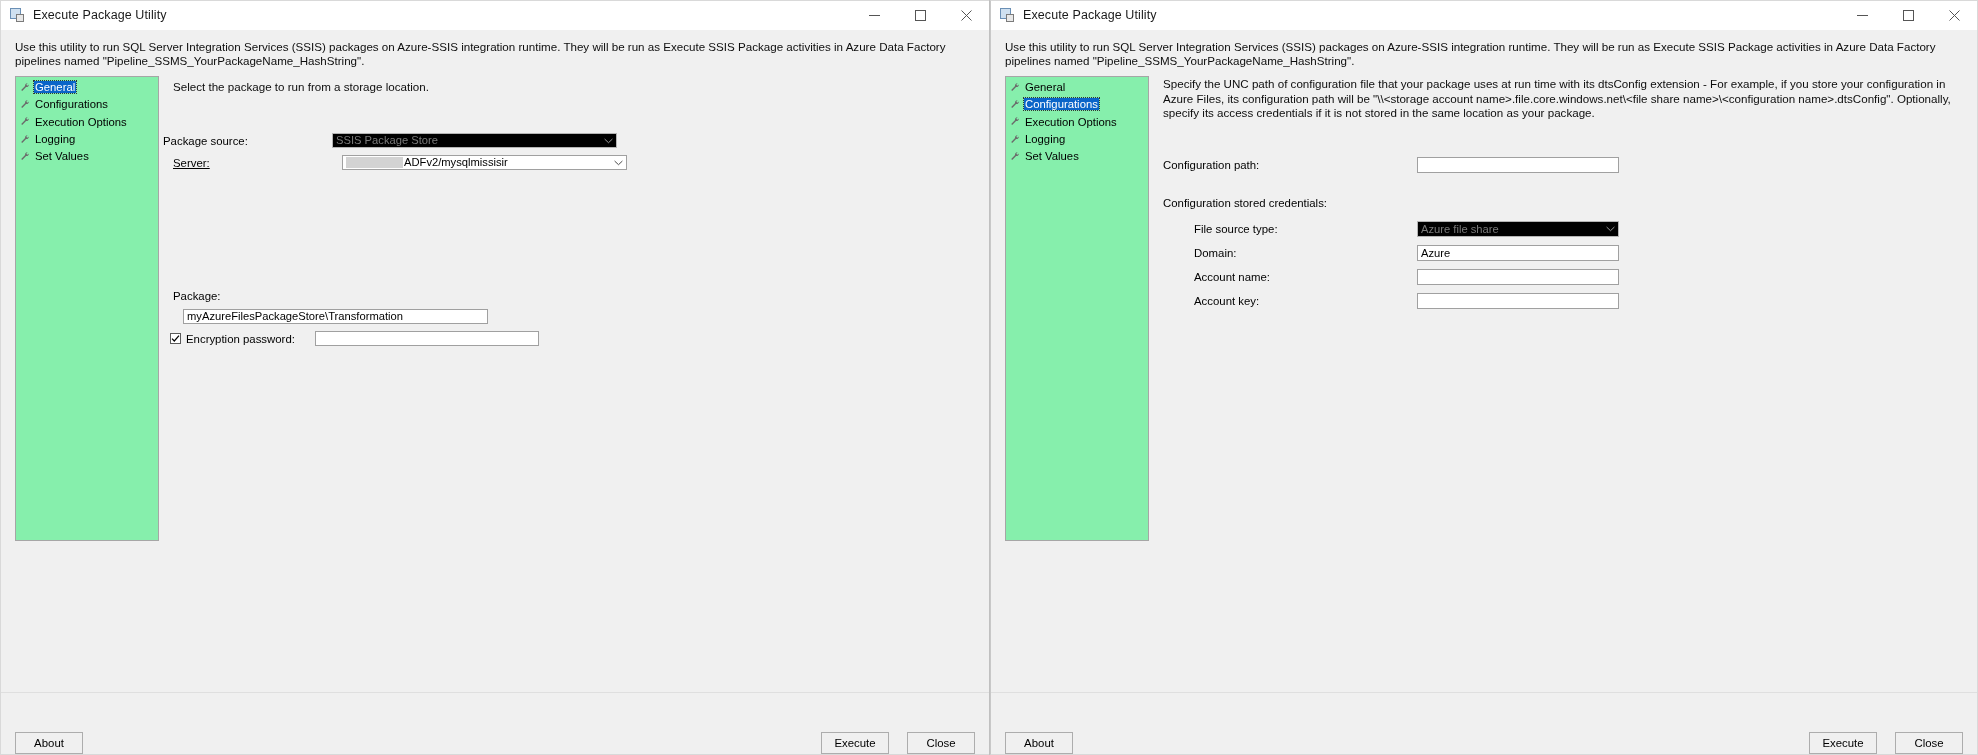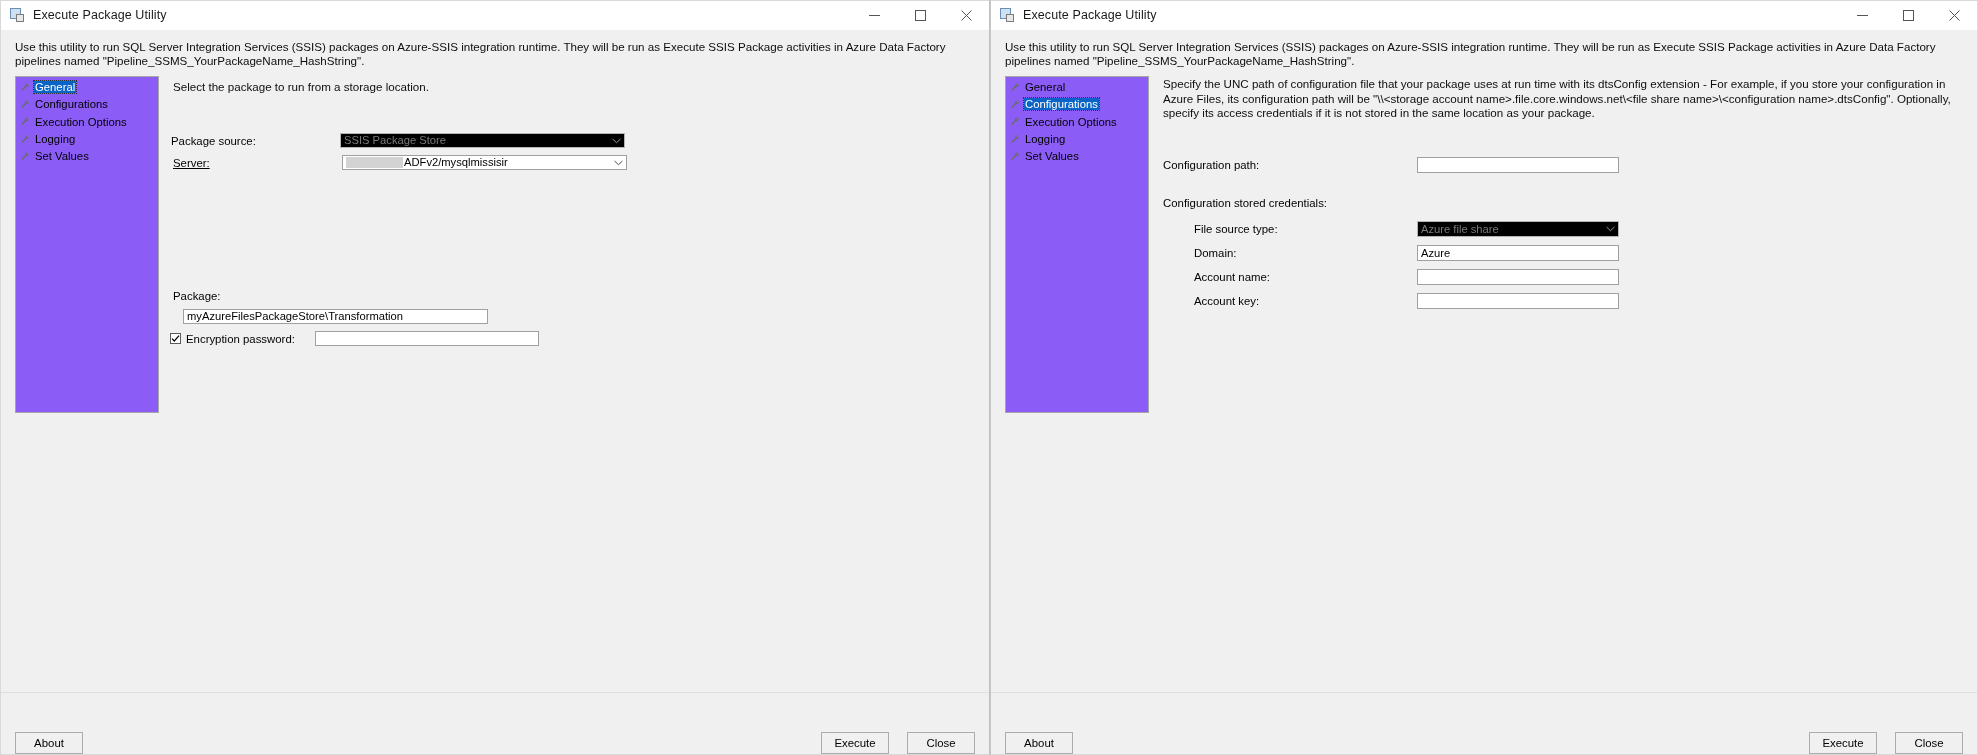--- a/index.html
+++ b/index.html
@@ -76,24 +76,24 @@
     flex: 1 1 auto;
     background: #f0f0f0;
     display: flex;
     padding: 0 14px;
     gap: 0;
     position: relative;
   }
   .tree {
     width: 144px;
     flex: 0 0 144px;
-    background: #8b5cf6;
+    background: #86efac;
     border: 1px solid #a6a6a6;
     padding: 4px 2px 10px 4px;
-    height: 337px;
+    height: 465px;
     align-self: flex-start;
   }
   .tree-item {
     display: flex;
     align-items: center;
     height: 11.6px;
     margin-bottom: 5.7px;
     font-size: 11.3px;
     color: #000;
     white-space: nowrap;
@@ -285,21 +285,21 @@
                 <path d="M7.6 1.3a2.1 2.1 0 0 0-2.5 2.6L1.2 7.9l1 1L6.1 5a2.1 2.1 0 0 0 2.6-2.5L7.4 3.8 6.3 2.7z" fill="#6b6b6b"></path>
               </svg>
           </span>
           <span class="tree-label">Set Values</span>
         </div>
       </div>
 
       <div class="pane">
         <div class="pane-intro">Select the package to run from a storage location.</div>
 
-        <div class="row" style="left:12px; top:57px;">
+        <div class="row" style="left:4px; top:57px;">
           <span class="lbl" style="width:125px;">Package source:</span>
           <span class="fld combo disabled" style="width:285px; margin-left:44px;">
             <span>SSIS Package Store</span>
             <span class="arrow">
               <svg width="9" height="6" viewBox="0 0 9 6">
                   <path d="M0.6 1 L4.5 4.7 L8.4 1" fill="none" stroke="currentColor" stroke-width="1"></path>
                 </svg>
             </span>
           </span>
         </div>

